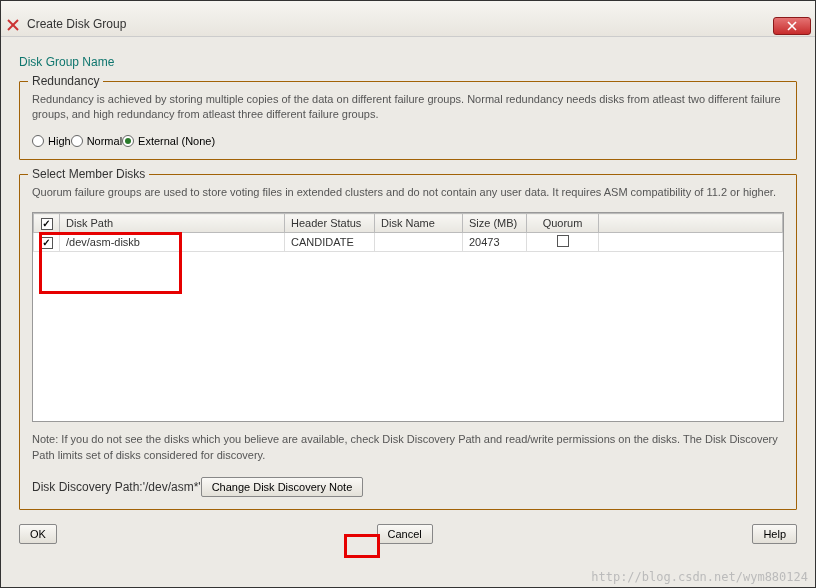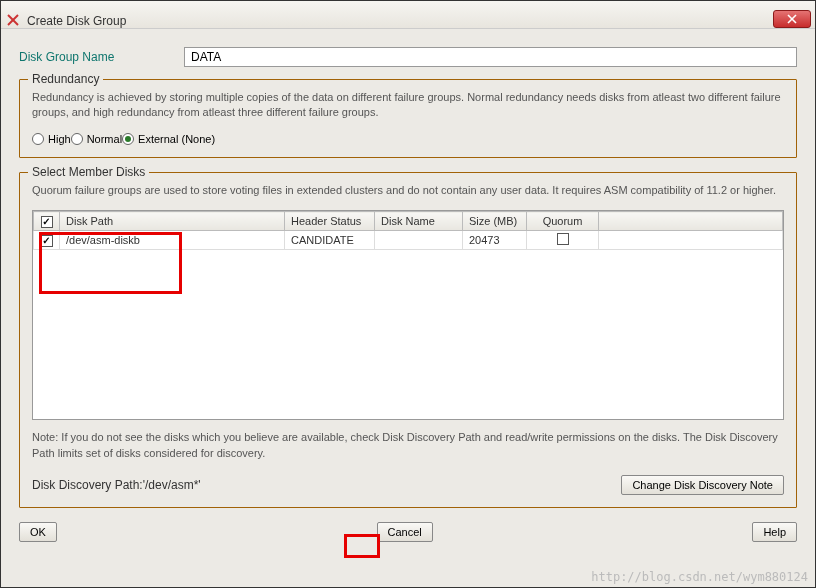--- a/index.html
+++ b/index.html
@@ -1,18 +1,18 @@
 <!DOCTYPE html>
 <html><head>
 <meta charset="utf-8">
 <style>
 * { box-sizing: border-box; margin: 0; padding: 0; }
 body { font-family: Tahoma, Arial, sans-serif; font-size: 11px; background: #fff; width: 816px; height: 588px; position: relative; overflow: hidden; }
 .window { width: 816px; height: 588px; border: 1px solid #333; background: #eceae5; position: relative; }
-.titlebar { height: 28px; background: linear-gradient(to bottom, #f6f5f1, #e8e5de); border-bottom: 1px solid #ccc; display: flex; align-items: flex-end; padding: 0 4px; }
+.titlebar { height: 36px; background: linear-gradient(to bottom, #f6f5f1, #e8e5de); border-bottom: 1px solid #ccc; display: flex; align-items: flex-start; padding: 16px 4px; }
 .titlebar-icon { width: 16px; height: 16px; margin-right: 6px; display: flex; align-items: center; justify-content: center; }
 .titlebar-icon svg { width: 14px; height: 14px; }
 .titlebar-title { flex: 1; font-size: 12px; color: #333; }
 .close-btn { width: 38px; height: 18px; background: linear-gradient(to bottom, #e57373, #c72c2c); border: 1px solid #8b1a1a; border-radius: 3px; display: flex; align-items: center; justify-content: center; color: #fff; font-weight: bold; cursor: pointer; }
 .close-btn svg { width: 10px; height: 10px; }
 .content { padding: 18px 18px 12px 18px; }
 .row { display: flex; align-items: center; margin-bottom: 12px; }
 .row-label { width: 165px; color: #0f766e; font-size: 12px; }
 .text-input { flex: 1; height: 20px; border: 1px solid #999; background: #fff; padding: 0 6px; font-size: 12px; }
 .fieldset { border: 1px solid #a16207; border-radius: 1px; padding: 10px 12px 12px 12px; margin-bottom: 14px; position: relative; }
@@ -23,21 +23,21 @@
 .radio { width: 12px; height: 12px; border: 1px solid #666; border-radius: 50%; display: inline-flex; align-items: center; justify-content: center; background: #fff; }
 .radio.selected::after { content: ''; width: 6px; height: 6px; background: #2a7a2a; border-radius: 50%; }
 .table-wrap { border: 1px solid #999; background: #fff; height: 210px; overflow: auto; }
 table { border-collapse: collapse; width: 100%; }
 th { background: linear-gradient(to bottom, #f8f7f4, #e8e6e0); border: 1px solid #bbb; font-weight: normal; text-align: left; padding: 3px 6px; font-size: 11px; color: #333; }
 td { border: 1px solid #ddd; padding: 2px 6px; font-size: 11px; color: #333; background: #fff; height: 18px; }
 th.chk-col, td.chk-col { width: 26px; text-align: center; padding: 2px; }
 .cb { width: 12px; height: 12px; border: 1px solid #555; background: #fff; display: inline-flex; align-items: center; justify-content: center; }
 .cb.checked::after { content: '✓'; font-size: 10px; line-height: 1; font-weight: bold; color: #000; }
 .note { font-size: 11px; color: #555; line-height: 1.4; margin-top: 10px; }
-.disc-row { display: flex; align-items: center; justify-content: space-between; margin-top: 14px; }
+.disc-row { display: flex; align-items: center; justify-content: flex-start; margin-top: 14px; }
 .disc-row .lbl { font-size: 12px; color: #333; }
 .btn { border: 1px solid #888; background: linear-gradient(to bottom, #faf9f6, #e3e0d8); padding: 3px 10px; font-size: 11px; border-radius: 2px; cursor: pointer; }
 .buttons { display: flex; gap: 11px; justify-content: space-between; }
 .hl-red { position: absolute; border: 3px solid #e60000; pointer-events: none; z-index: 50; }
 .watermark { position: absolute; right: 8px; bottom: 4px; color: #bbb; font-size: 12px; font-family: monospace; z-index: 60; }
 .col-path { width: 225px; }
 .col-hs { width: 90px; }
 .col-dn { width: 88px; }
 .col-sz { width: 64px; }
 .col-q { width: 72px; text-align: center; }
@@ -59,21 +59,20 @@
       <svg viewBox="0 0 10 10">
           <line x1="1" y1="1" x2="9" y2="9" stroke="#fff" stroke-width="1.6"></line>
           <line x1="9" y1="1" x2="1" y2="9" stroke="#fff" stroke-width="1.6"></line>
         </svg>
     </div>
   </div>
 
   <div class="content">
     <div class="row">
       <div class="row-label">Disk Group Name</div>
-      <input class="text-input" value="DATA" style="">
     </div>
 
     <div class="fieldset">
       <div class="legend">Redundancy</div>
       <div class="desc">Redundancy is achieved by storing multiple copies of the data on different failure groups. Normal redundancy needs disks from atleast two different failure groups, and high redundancy from atleast three different failure groups.</div>
       <div class="radio-row">
         <label class="radio-item">
           <span class="radio"></span>
           <span>High</span>
         </label>

